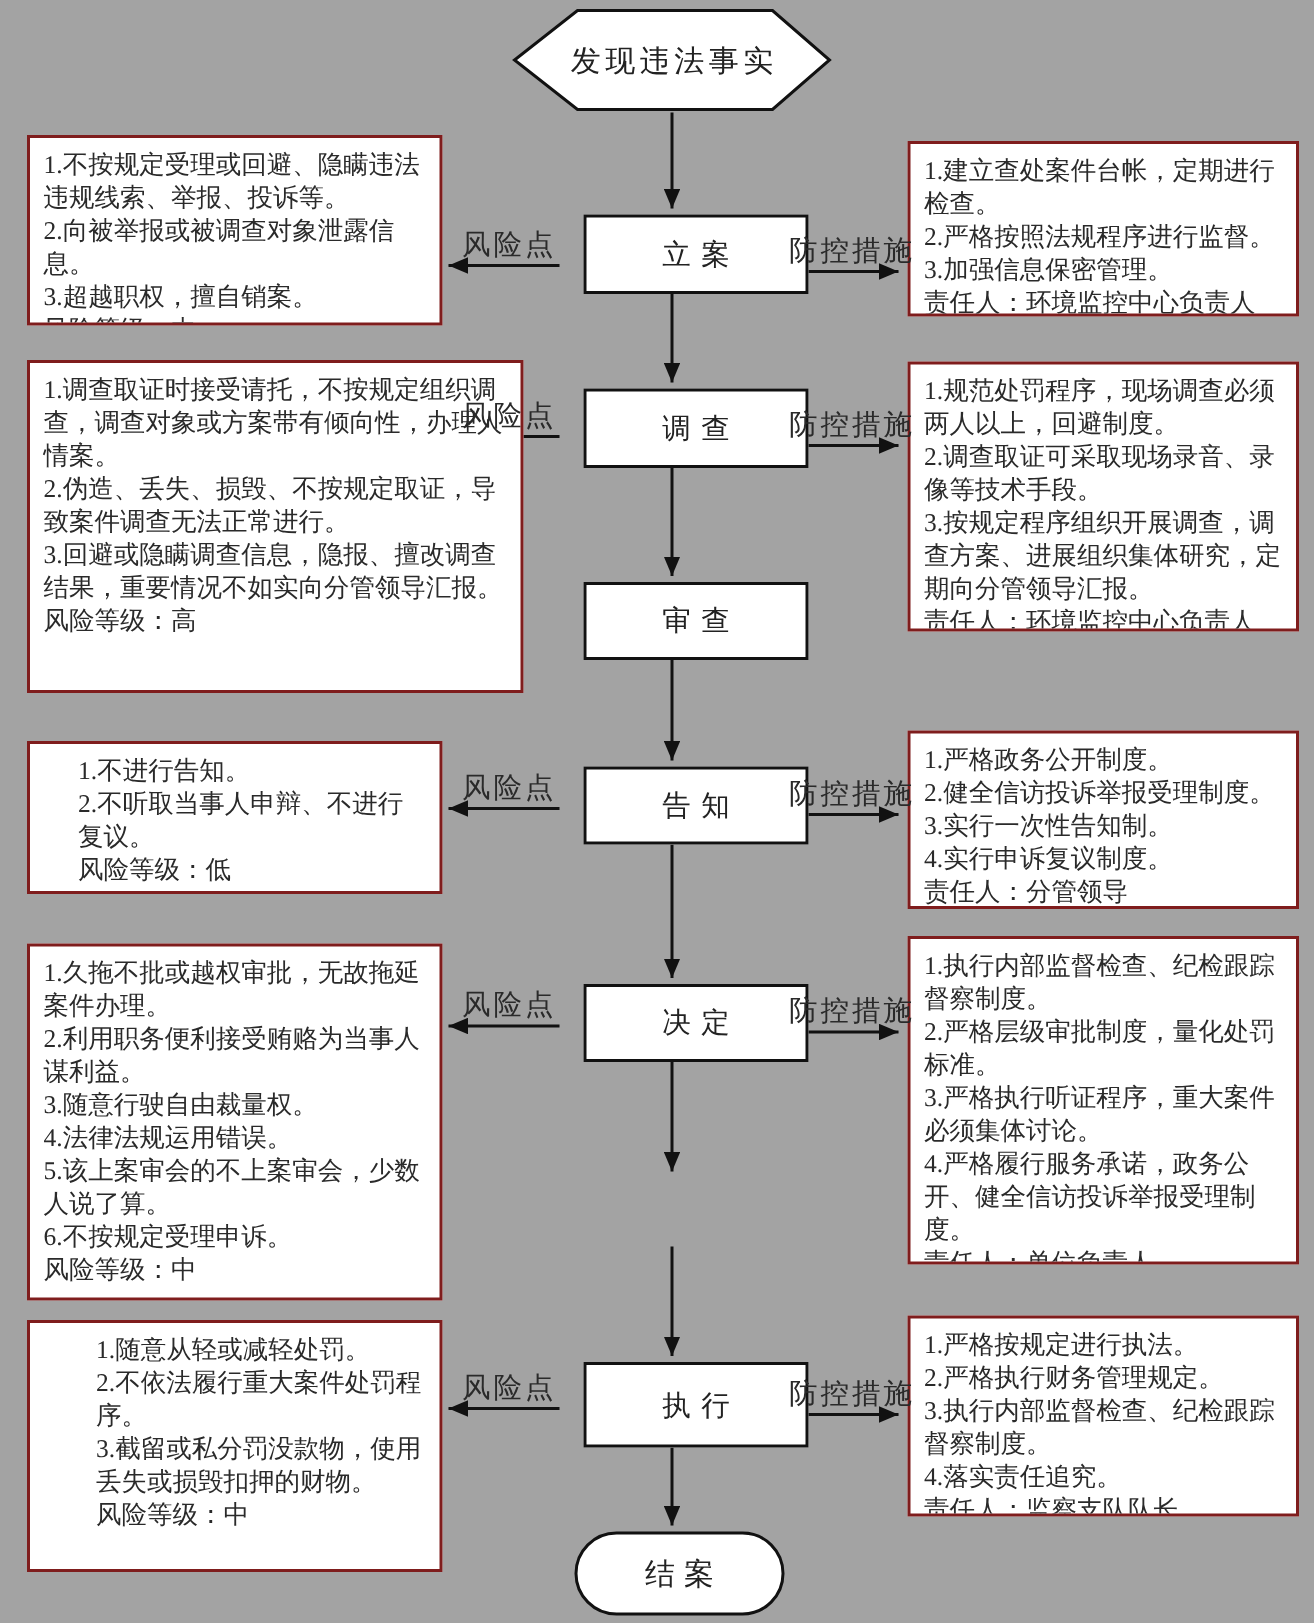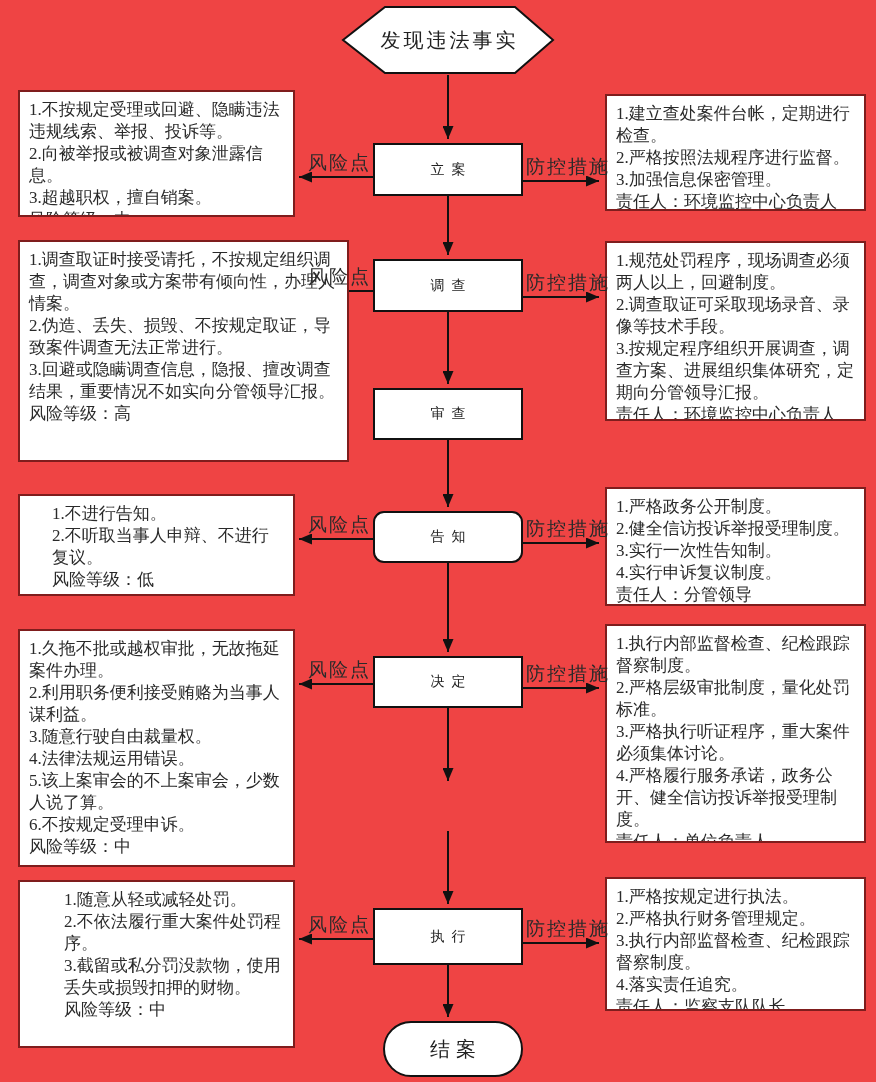--- a/index.html
+++ b/index.html
@@ -1,24 +1,24 @@
 <!DOCTYPE html>
 <html><head>
 <meta charset="utf-8">
 <style>
   html,body { margin:0; padding:0; background:#ffffff; }
   .canvas {
-    position:relative; width:876px; height:1082px; background:#ef4444;
+    position:relative; width:876px; height:1082px; background:#a3a3a3;
     font-family:"Liberation Serif", serif; color:#1c1c1c; overflow:hidden;
   }
   svg.connectors { position:absolute; left:0; top:0; width:876px; height:1082px; z-index:1; }
   .node { position:absolute; box-sizing:border-box; background:#ffffff; z-index:2; }
   .step-box {
     border:2px solid #111; display:flex; align-items:center; justify-content:center;
-    font-size:14px; letter-spacing:7px; text-indent:7px; color:#222;
+    font-size:19px; letter-spacing:7px; text-indent:7px; color:#222;margin-left:16px;
   }
   .side-box {
     border:2px solid #7f1d1d; font-size:17px; line-height:22px; color:#2a2a2a;
     padding:7px 8px 6px 9px; white-space:pre-line; overflow:hidden;
   }
   .start-text {
     position:absolute; z-index:2; display:flex; align-items:center; justify-content:center;
     font-size:20px; letter-spacing:3px; text-indent:3px; color:#222; background:transparent;
   }
   .end-box {
@@ -77,21 +77,21 @@
 
   <div class="node step-box" style="left:373px; top:143px; width:150px; height:53px;">
     <span>立案</span>
   </div>
   <div class="node step-box" style="left:373px; top:259px; width:150px; height:53px;">
     <span>调查</span>
   </div>
   <div class="node step-box" style="left:373px; top:388px; width:150px; height:52px;text-align:right;">
     <span>审查</span>
   </div>
-  <div class="node step-box" style="left:373px; top:511px; width:150px; height:52px;border-radius:11px;">
+  <div class="node step-box" style="left:373px; top:511px; width:150px; height:52px;">
     <span>告知</span>
   </div>
   <div class="node step-box" style="left:373px; top:656px; width:150px; height:52px;">
     <span>决定</span>
   </div>
   <div class="node step-box" style="left:373px; top:908px; width:150px; height:57px;">
     <span>执行</span>
   </div>
 
   <div class="node end-box" style="left:383px; top:1021px; width:140px; height:56px;">

